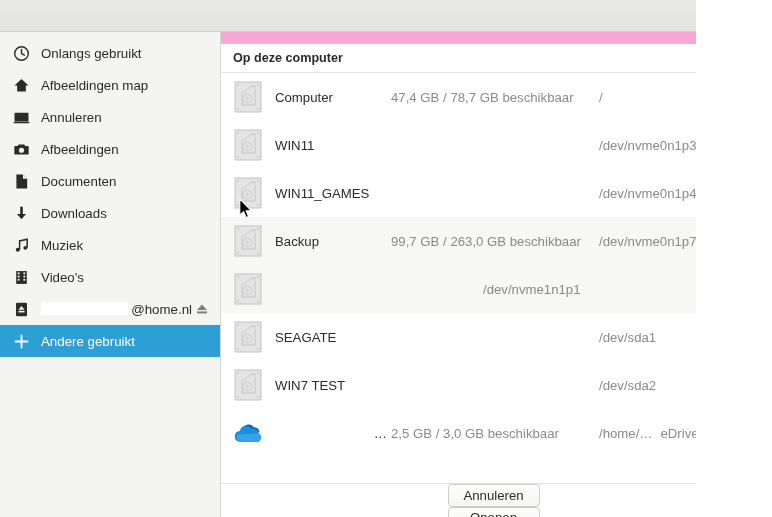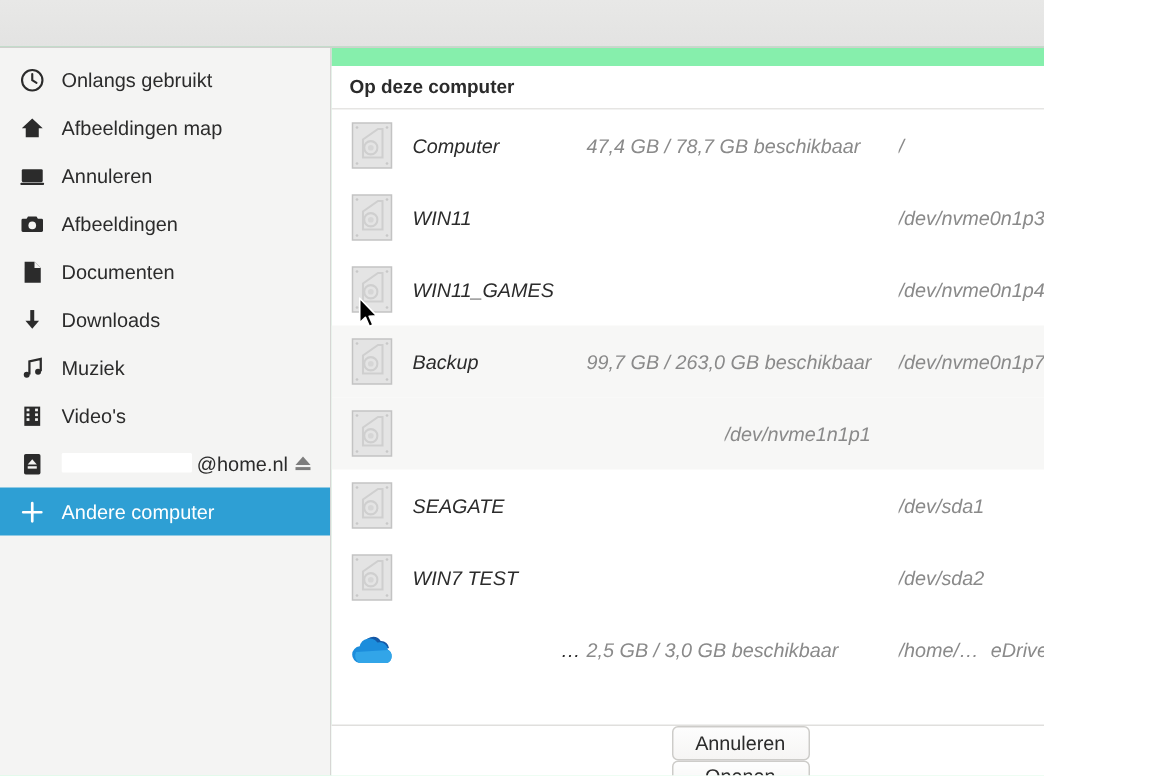--- a/index.html
+++ b/index.html
@@ -6,21 +6,21 @@
     margin: 0; padding: 0;
     width: 772px; height: 517px;
     overflow: hidden;
     background: #ffffff;
     font-family: "Liberation Sans", sans-serif;
     -webkit-font-smoothing: antialiased;
   }
   #window {
     position: relative;
     width: 696px; height: 517px;
-    background: #86efac;
+    background: #f9a8d4;
     overflow: hidden;
   }
 
   
   #titlebar {
     position: absolute; left: 0; top: 0;
     width: 772px; height: 32px;
     background: linear-gradient(to bottom, #e8e8e7 0%, #e3e3e2 100%);
     border-bottom: 1px solid #d0cfcd;
     box-sizing: border-box;
@@ -107,21 +107,20 @@
     position: relative;
     height: 410px;
     overflow: hidden;
   }
   .row {
     display: flex;
     align-items: center;
     height: 48px;
     box-sizing: border-box;
     cursor: pointer;
-    font-style: italic;
   }
   .row.tinted { background: #f7f7f6; }
   .r-icon {
     flex: 0 0 54px;
     display: flex; align-items: center; justify-content: center;
     height: 48px;
   }
   .r-name {
     flex: 0 0 116px;
     font-size: 13.2px;
@@ -315,21 +314,21 @@
         </svg>
       </span>
     </div>
 
     <div class="side-item selected">
       <span class="si-icon">
         <svg width="17" height="17" viewBox="0 0 18 18">
           <path d="M9 2.6 V15.4 M2.6 9 H15.4" stroke="currentColor" stroke-width="1.9" stroke-linecap="round"></path>
         </svg>
       </span>
-      <span class="si-label">Andere computer</span>
+      <span class="si-label">Andere gebruikt</span>
     </div>
 
   </div>
 
   <div id="main">
 
     <div id="places-header">Op deze computer</div>
 
     <div id="list">
 

